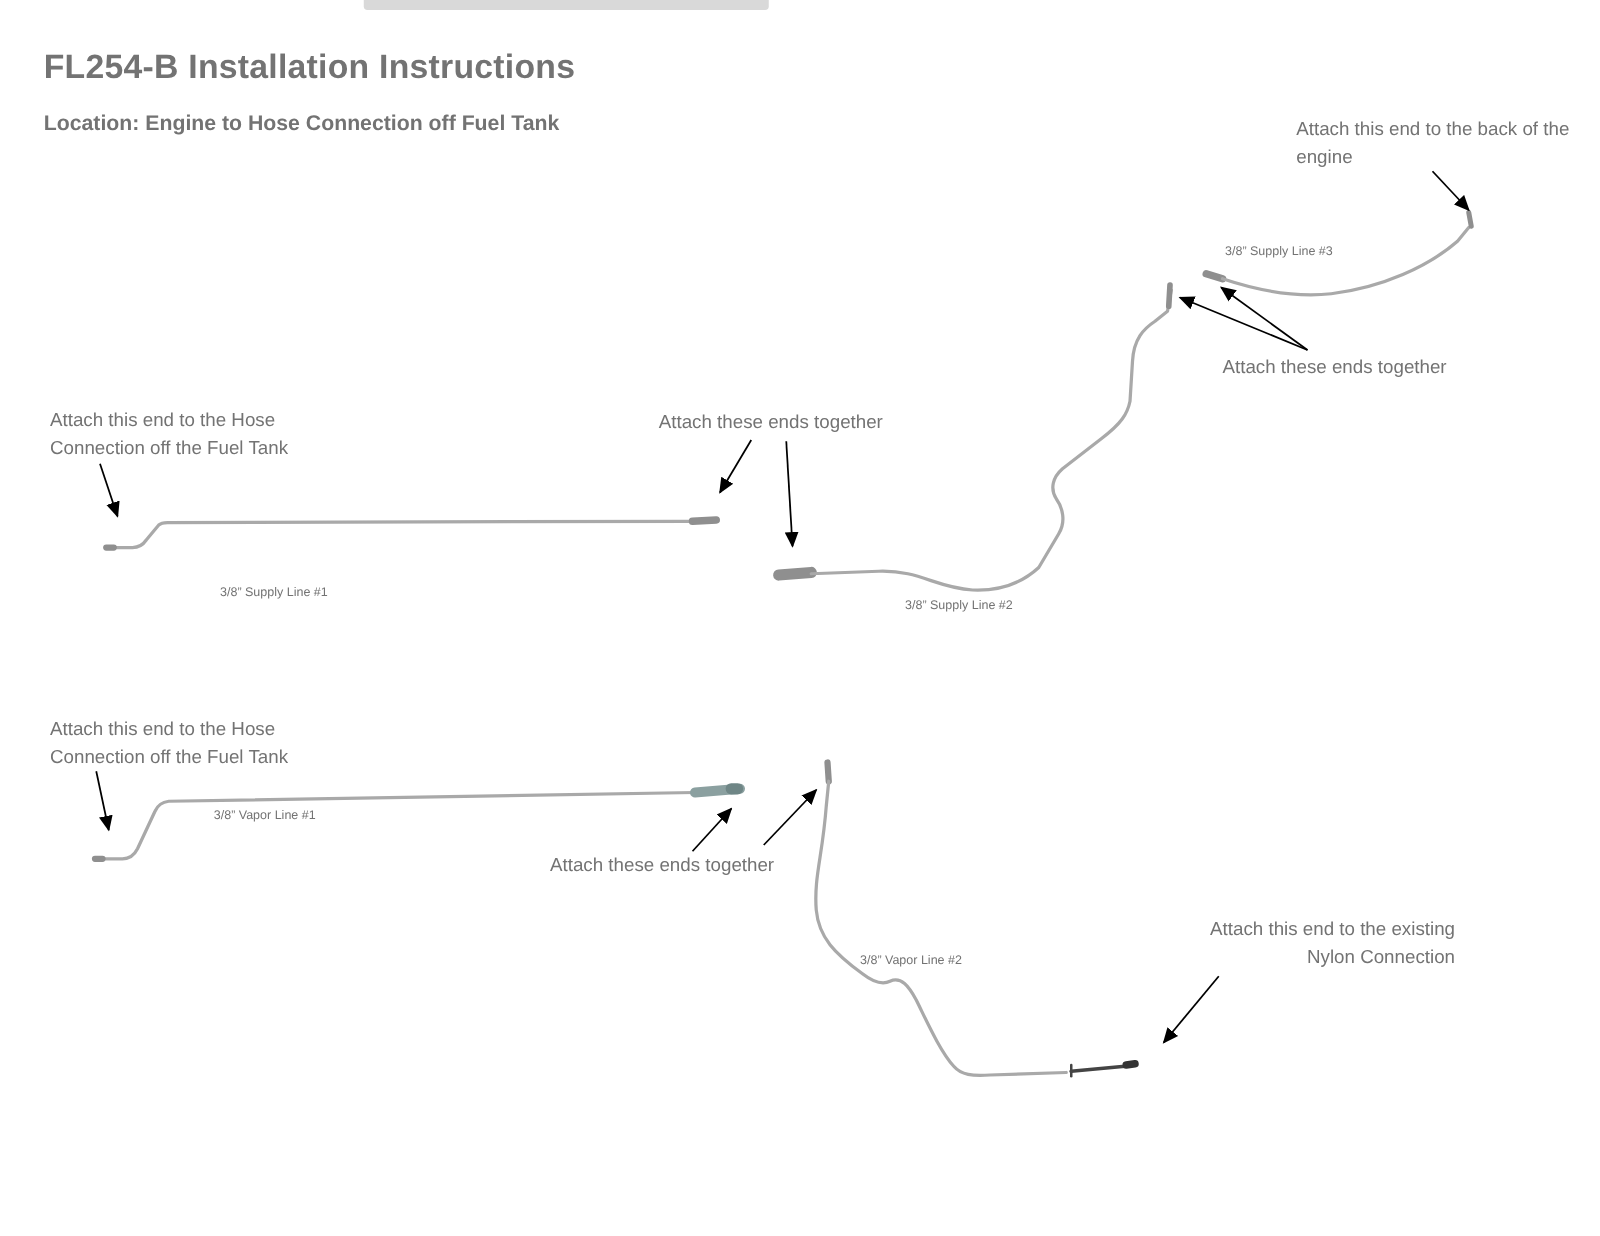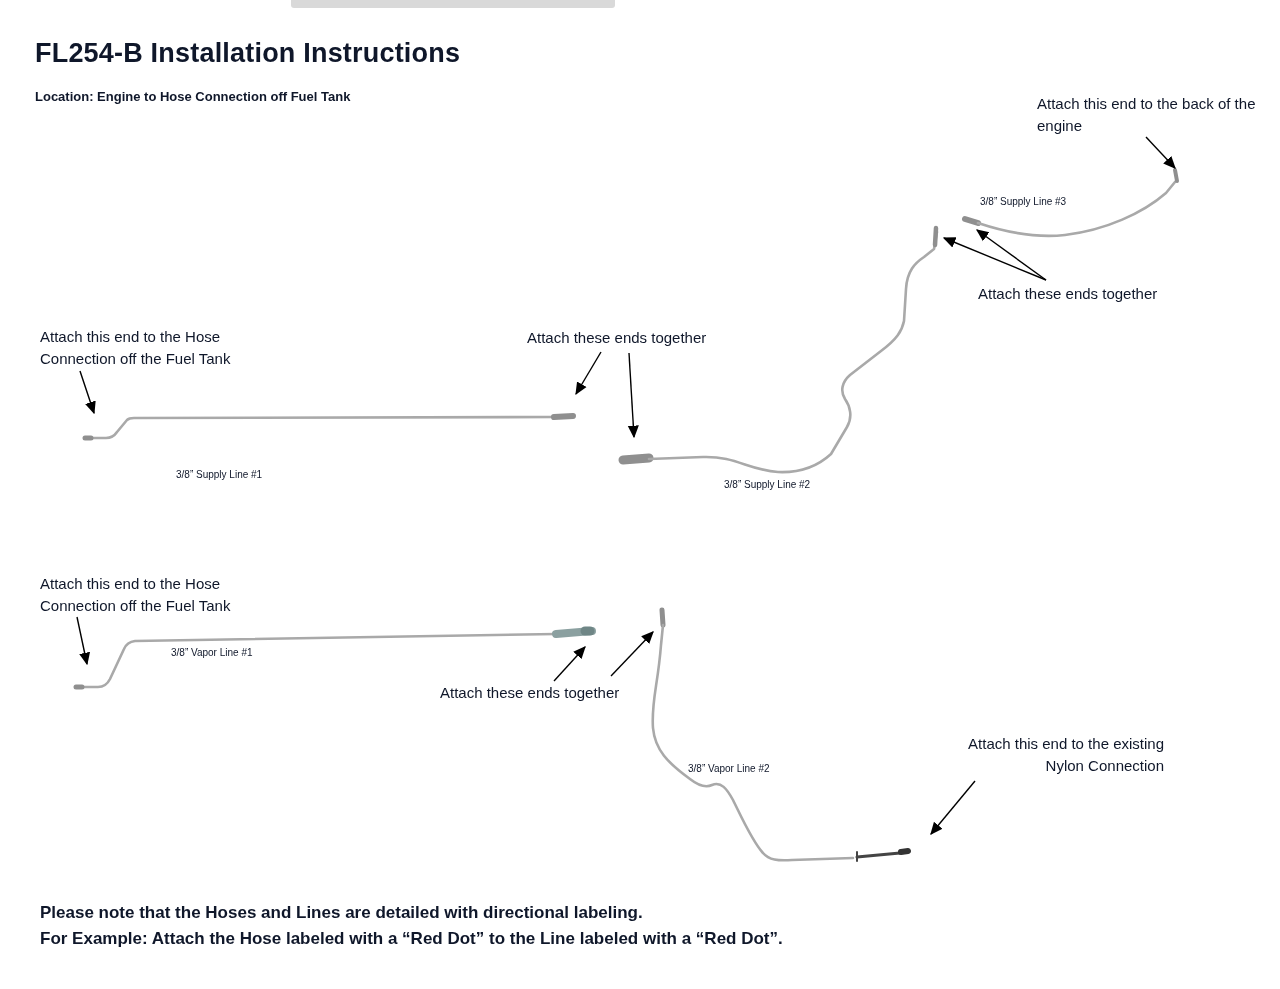--- a/index.html
+++ b/index.html
@@ -2,33 +2,33 @@
 <html><head>
 <meta charset="utf-8">
 <style>
   html,body{margin:0;padding:0;background:#ffffff;}
   .page{
     position:relative;
     width:1280px;
     height:989px;
     background:#ffffff;
     font-family:"Liberation Sans", sans-serif;
-    color:#0f172a;
+    color:#737373;
     overflow:hidden;
   }
   .abs{position:absolute;}
   .title{
     left:35px; top:38px;
     font-size:27px;
     font-weight:bold;
     letter-spacing:0.2px;
   }
   .subhead{
     left:35px;
-    font-size:13px;
+    font-size:17px;
     font-weight:bold;
   }
   .loc{top:89px;}
   .instr{top:144px;}
   .ann{
     font-size:15px;
     line-height:1.45;
   }
   .lbl{
     font-size:10px;
@@ -124,18 +124,14 @@
   <div class="abs ann" style="left:40px; top:573px; width:215px;">Attach this end to the Hose Connection off the Fuel Tank</div>
   <div class="abs ann" style="left:440px; top:682px; white-space:nowrap;">Attach these ends together</div>
   <div class="abs ann" style="left:934px; top:733px; width:230px;text-align:right;">Attach this end to the existing Nylon Connection</div>
 
   <div class="abs lbl" style="left:176px; top:429px;margin-top:40px;">3/8” Supply Line #1</div>
   <div class="abs lbl" style="left:724px; top:479px;">3/8” Supply Line #2</div>
   <div class="abs lbl" style="left:980px; top:196px;">3/8” Supply Line #3</div>
   <div class="abs lbl" style="left:171px; top:647px;">3/8” Vapor Line #1</div>
   <div class="abs lbl" style="left:668px; top:763px;margin-left:20px;">3/8” Vapor Line #2</div>
 
-  <div class="abs footer">
-    <div>Please note that the Hoses and Lines are detailed with directional labeling.</div>
-    <div>For Example: Attach the Hose labeled with a “Red Dot” to the Line labeled with a “Red Dot”.</div>
-  </div>
 
 </div>
 
 </body></html>

